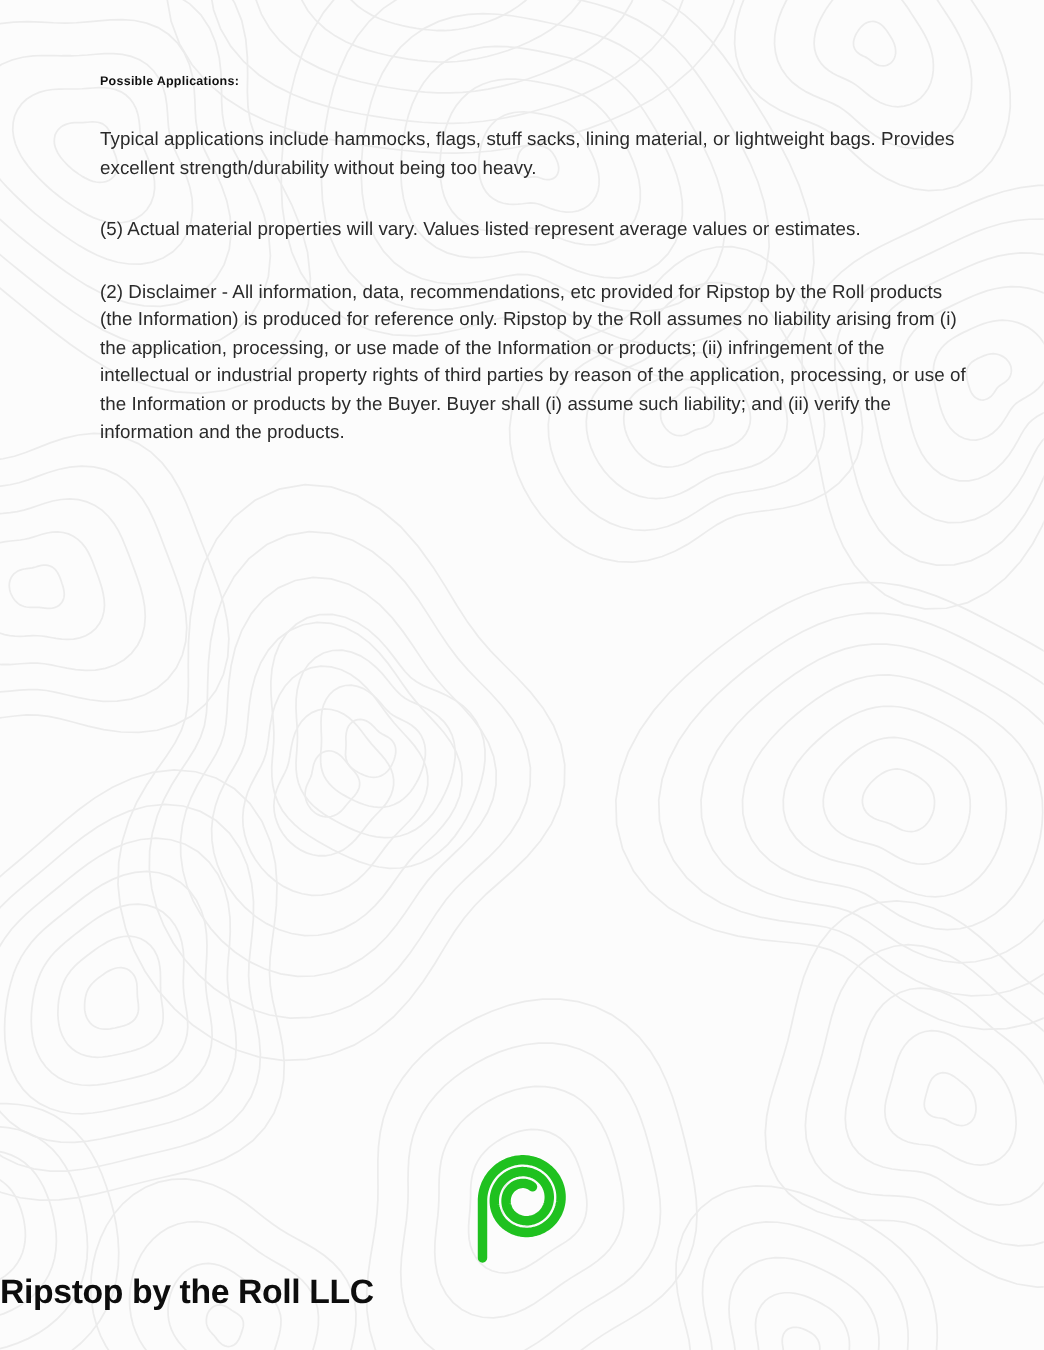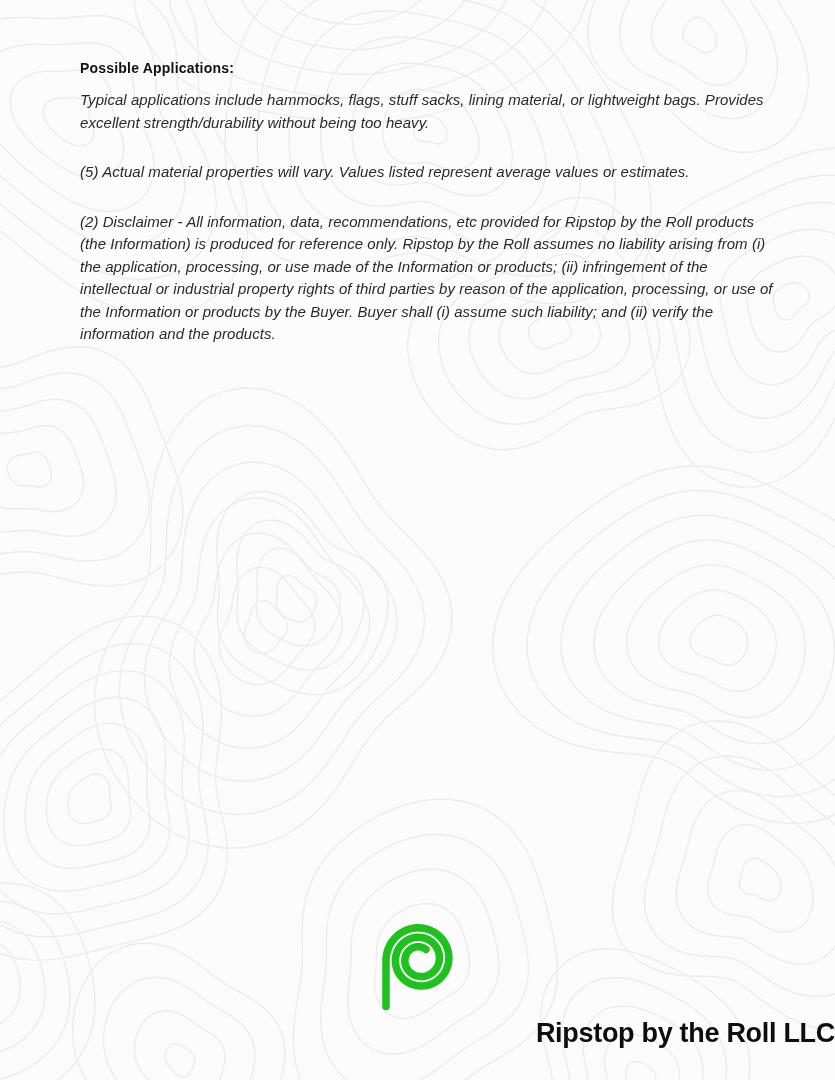--- a/index.html
+++ b/index.html
@@ -10,31 +10,31 @@
     -webkit-font-smoothing:antialiased;
   }
   .page{position:relative;width:835px;height:1080px;overflow:hidden;background:#fcfcfc}
   .topo{position:absolute;left:0;top:0;width:835px;height:1080px;display:block}
   .topo path{fill:none;stroke:#ececec;stroke-width:1.4}
   .content{
     position:absolute;left:80px;top:60px;width:694px;
     color:#222;z-index:2;
   }
   .heading{
-    font-size:14px;font-weight:700;color:#111;
-    margin:0 0 13px 0;letter-spacing:.2px;
+    font-size:10px;font-weight:700;color:#111;
+    margin:0 0 30px 0;letter-spacing:.2px;
   }
   .para{
     font-size:15px;line-height:22.5px;margin:0;
-    letter-spacing:.05px;color:#2a2a2a;font-weight:400;font-style:italic;
+    letter-spacing:.05px;color:#2a2a2a;font-weight:400;
   }
   .spaced{margin-top:27px}
   .footer{
     position:absolute;left:0;top:920px;width:835px;
-    text-align:right;z-index:2;
+    text-align:left;z-index:2;
   }
   .logo{display:block;margin:0 auto}
   .company{
     font-size:27px;font-weight:700;color:#0d0d0d;
     margin-top:7px;letter-spacing:-.3px;
   }
 </style>
 </head>
 <body>
 

